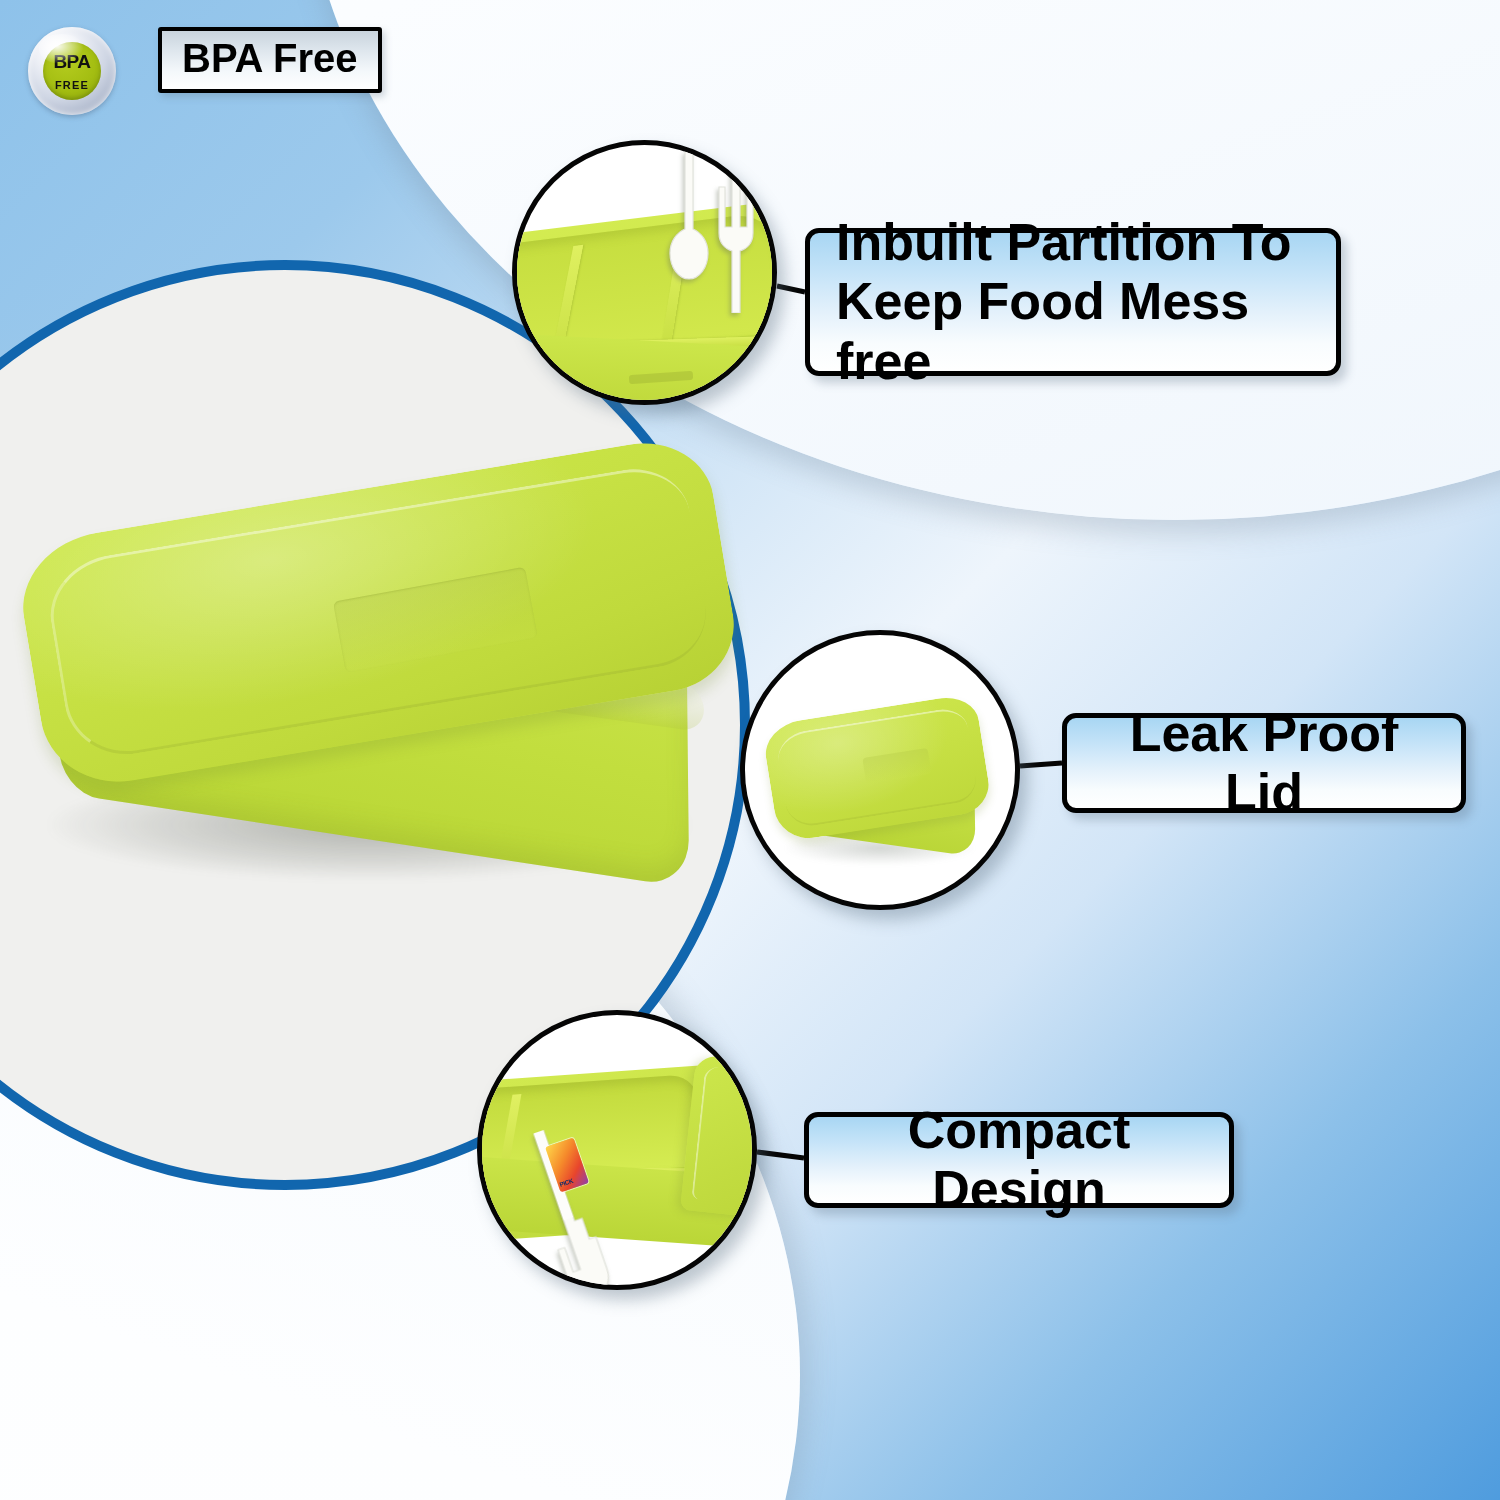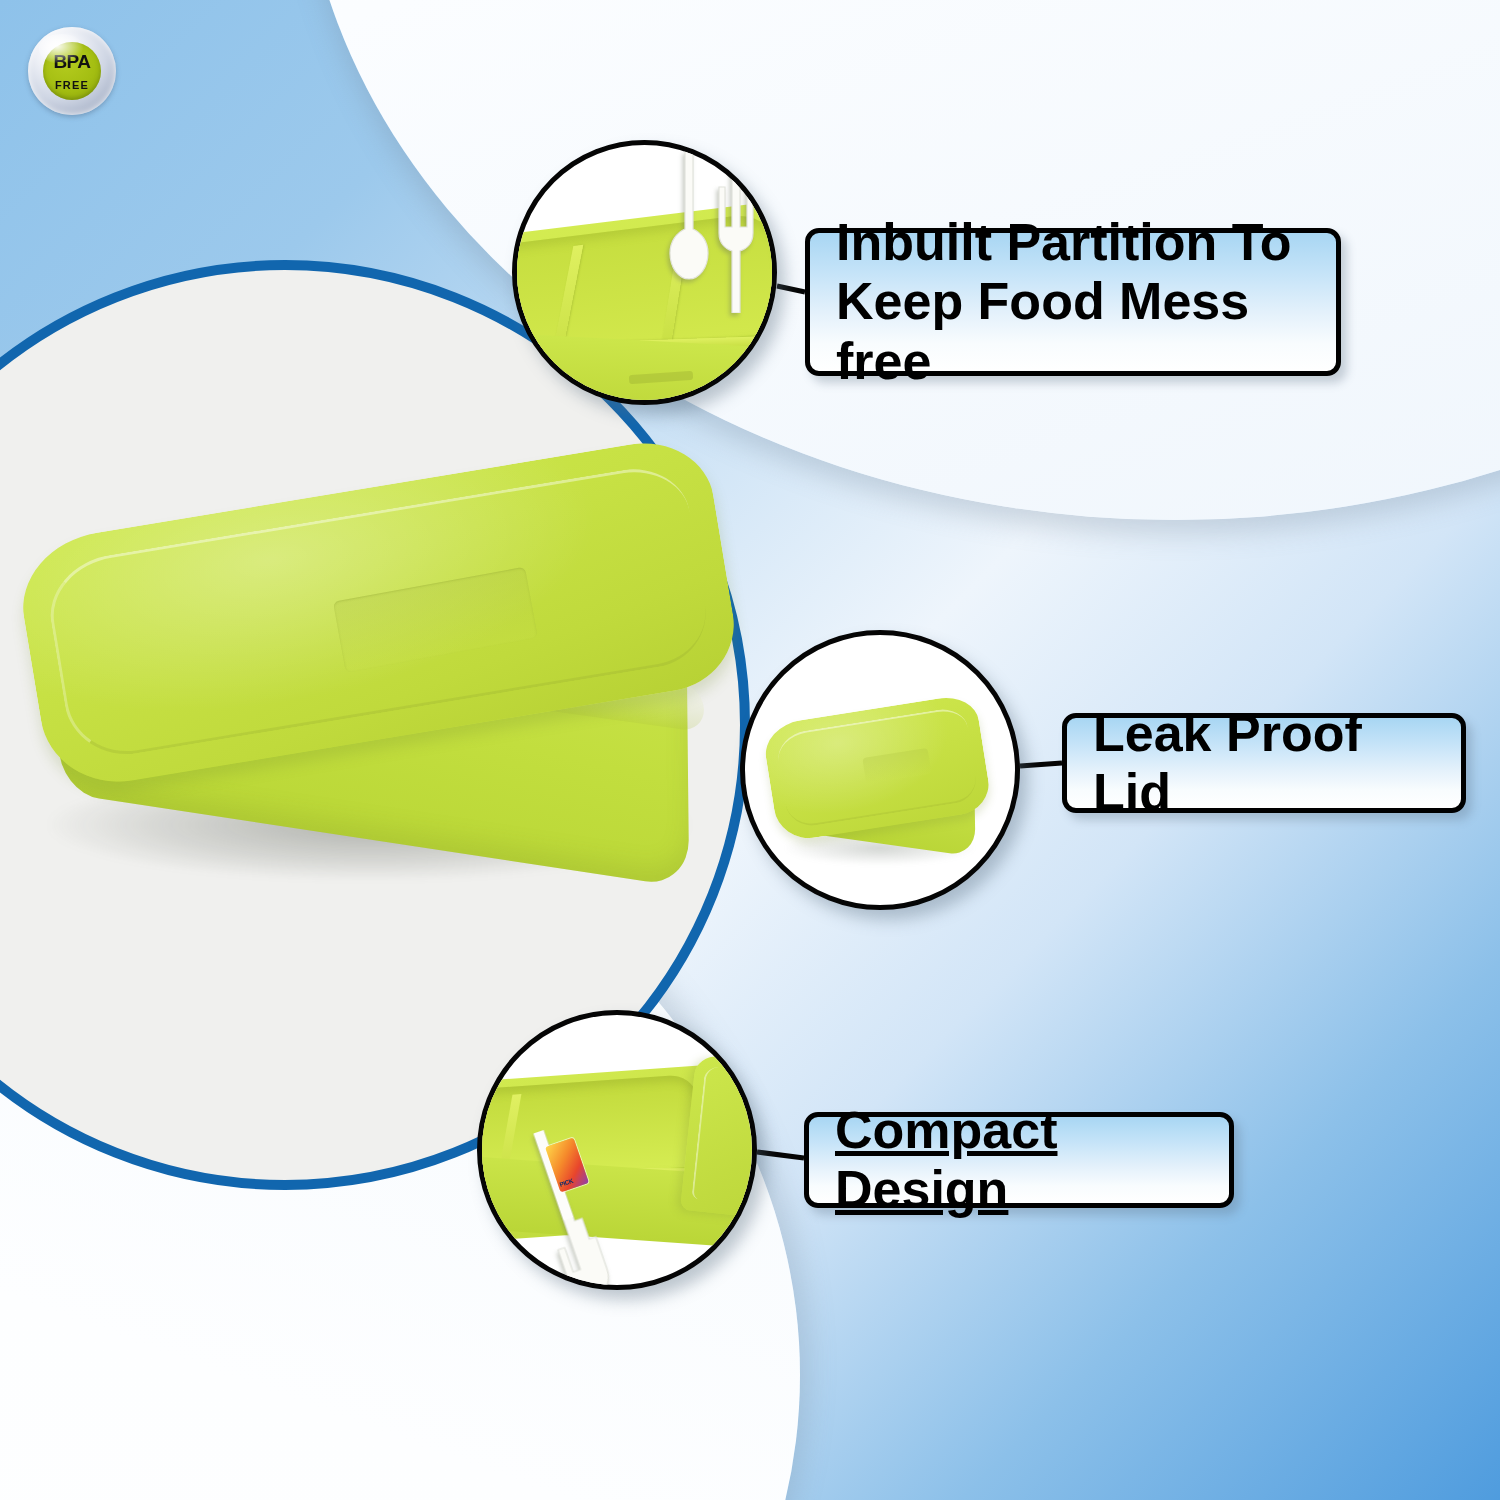--- a/index.html
+++ b/index.html
@@ -264,28 +264,28 @@
     border-radius:14px;
     background:linear-gradient(180deg,#a8d6f3 0%, #c4e3f8 28%, #e4f1fb 58%, #f8fcfe 80%, #ffffff 100%);
     box-shadow:6px 7px 10px rgba(90,110,130,.30);
     display:flex; align-items:center; justify-content:center;
     padding:6px 26px;
   }
   .feature-label .txt {
     font-weight:bold;
     color:#000;
     line-height:1.14;
-    text-align:left;
+    text-align:center;
     white-space:pre-line;
   }
   #feature-label-1 { left:805px;  top:228px;  width:536px; height:148px; }
   #feature-label-1 .txt { font-size:52px; text-align:left; width:100%; }
   #feature-label-2 { left:1062px; top:713px;  width:404px; height:100px; }
   #feature-label-2 .txt { font-size:52px; }
-  #feature-label-3 { left:804px;  top:1112px; width:430px; height:96px;text-decoration:underline; }
+  #feature-label-3 { left:804px;  top:1112px; width:430px; height:96px; }
   #feature-label-3 .txt { font-size:52px; }
 
   
   #bpa-group { position:absolute; left:28px; top:27px; display:flex; align-items:flex-start; gap:42px; }
   #bpa-seal {
     width:88px; height:88px; border-radius:50%;
     background:
       radial-gradient(circle at 34% 26%, #ffffff 0%, #f1f3f8 22%, #cfd6e4 56%, #aeb8cc 78%, #c7cfdd 100%);
     display:flex; align-items:center; justify-content:center;
     box-shadow:0 2px 5px rgba(60,80,110,.35), inset 0 0 6px rgba(255,255,255,.9);
@@ -404,13 +404,16 @@
   <div class="txt">Compact Design</div>
 </div>
 
 <div id="bpa-group">
   <div id="bpa-seal">
     <div id="bpa-seal-core">
       <div class="l1">BPA</div>
       <div class="l2">FREE</div>
     </div>
   </div>
+  <div id="bpa-chip">
+    <div class="txt">BPA Free</div>
+  </div>
 </div>
 
 </body></html>

